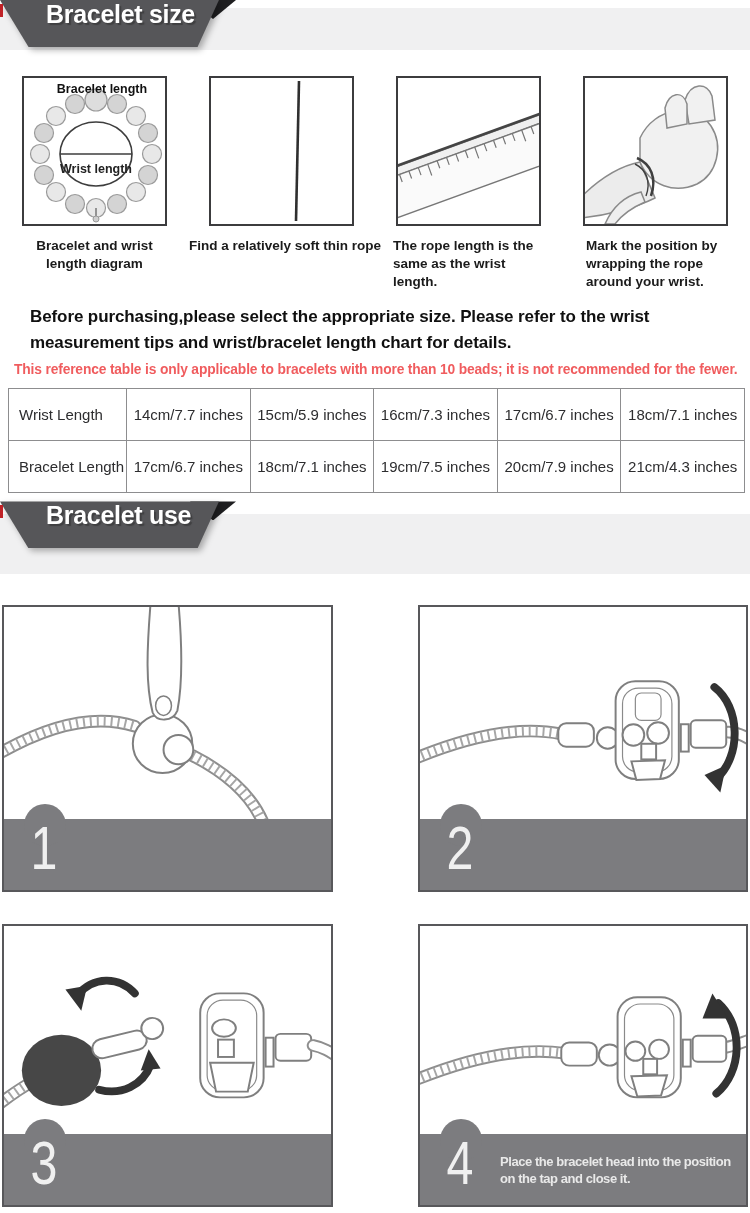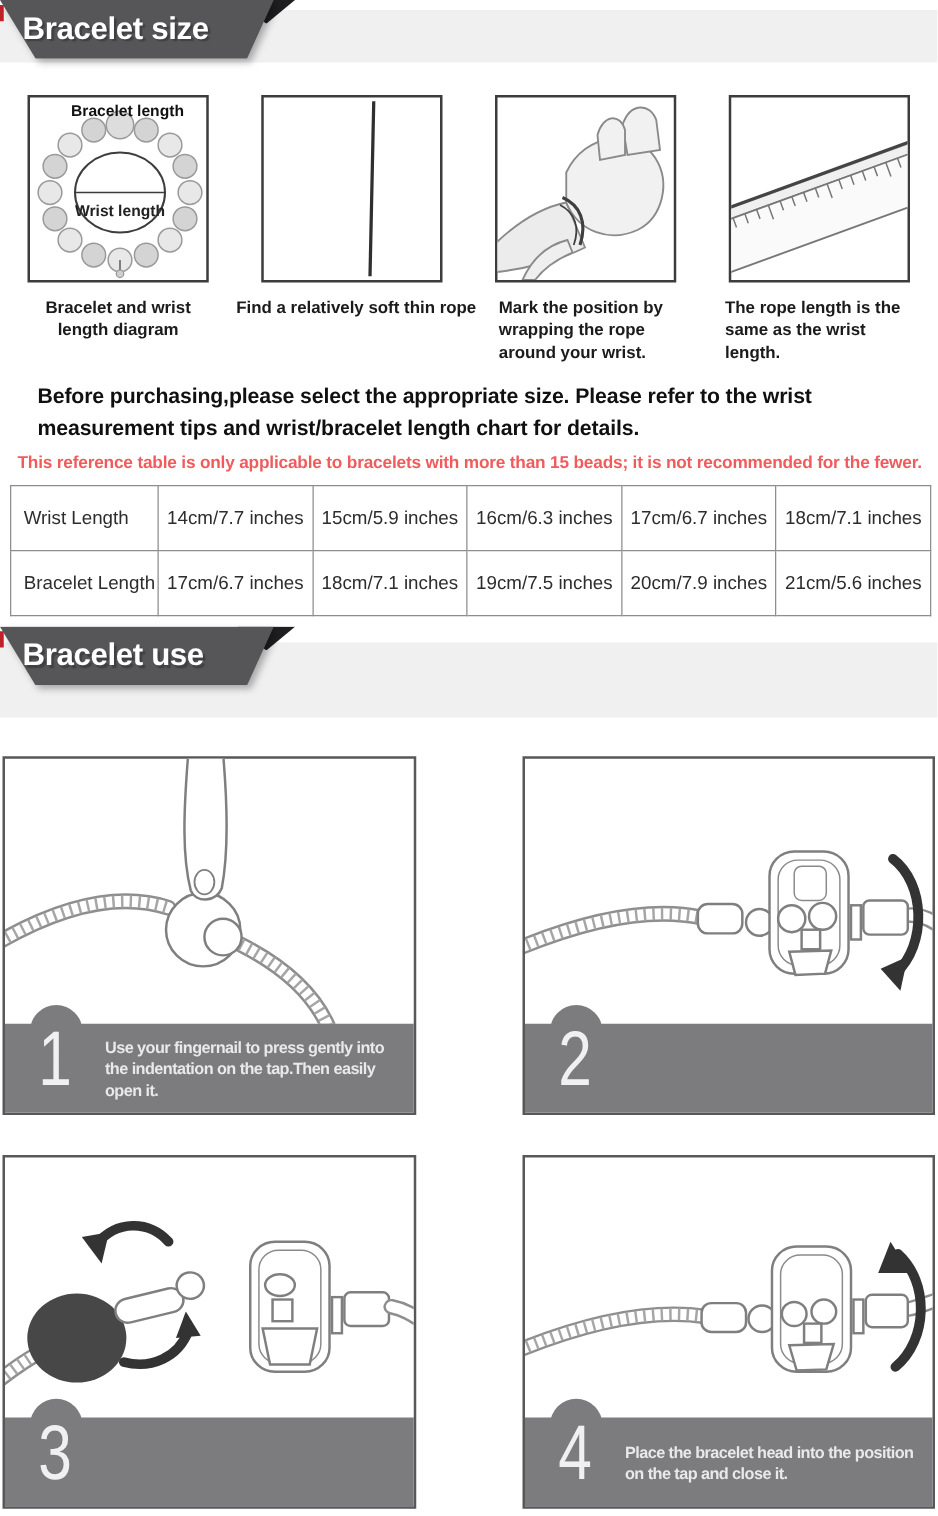--- a/index.html
+++ b/index.html
@@ -10,21 +10,21 @@
   .band1{margin-top:8px;height:42px;}
   .band2{margin-top:21px;height:60px;}
   .ribbon{position:absolute;left:0;width:238px;height:47px;}
   .band1 .ribbon{top:-8px;}
   .band2 .ribbon{top:-13px;}
   .ribbon-fold{position:absolute;left:190px;top:0;width:46px;height:19px;background:#1f1f21;
     clip-path:polygon(0 0,100% 0,50% 100%);}
   .ribbon-body-wrap{position:absolute;inset:0;filter:drop-shadow(3px 3px 3px rgba(0,0,0,0.30));}
   .ribbon-body{position:absolute;inset:0;background:#565659;
     clip-path:polygon(0 0,92% 0,83% 100%,12% 100%);
-    display:flex;align-items:center;padding-left:18px;box-sizing:border-box;}
+    display:flex;padding-left:46px;box-sizing:border-box;}
   .ribbon-text{font-size:25px;font-weight:bold;color:#ffffff;letter-spacing:-0.3px;
     text-shadow:2px 2px 1px rgba(35,35,35,0.45);}
   .ribbon-red{position:absolute;left:0;top:4px;width:3px;height:13px;background:#bf2126;z-index:3;}
 
   
   .figs{display:grid;grid-template-columns:repeat(4,187px);padding:0 1px;margin-top:26px;}
   .fig-box{width:145px;height:150px;border:2px solid #3c3c3e;box-sizing:border-box;background:#fff;margin:0 auto;}
   .fig-box svg{display:block;}
   .fig-cap{font-size:13.5px;font-weight:bold;color:#1b1b1b;line-height:1.32;margin-top:11px;}
   .cap-c1{text-align:center;width:150px;margin:11px auto 12px;}
@@ -119,75 +119,75 @@
       <svg width="141" height="146" viewBox="0 0 141 146">
         <line x1="88" y1="3" x2="85" y2="143" stroke="#2f2f2f" stroke-width="2.6"></line>
       </svg>
     </div>
     <div class="fig-cap cap-c2">Find a relatively soft thin rope</div>
   </div>
 
   <div>
     <div class="fig-box">
       <svg width="141" height="146" viewBox="0 0 141 146">
+        <g transform="rotate(-20 70 80)">
+          <rect x="-30" y="64" width="212" height="8" fill="#f0f0f0" stroke="#777" stroke-width="1"></rect>
+          <rect x="-30" y="72" width="212" height="40" fill="#fafafa" stroke="#777" stroke-width="1.5"></rect>
+          <line x1="-30" y1="63" x2="182" y2="63" stroke="#444" stroke-width="2.5"></line>
+          <path d="M-20 72v10M-10 72v8M0 72v8M10 72v8M20 72v8M30 72v12M40 72v8M50 72v8M60 72v8M70 72v8M80 72v12M90 72v8M100 72v8M110 72v8M120 72v8M130 72v12M140 72v8M150 72v8M160 72v8M170 72v8" stroke="#777" stroke-width="1.2" fill="none"></path>
+        </g>
+      </svg>
+    </div>
+    <div class="fig-cap cap-c4">The rope length is the same as the wrist length.</div>
+  </div>
+
+  <div>
+    <div class="fig-box">
+      <svg width="141" height="146" viewBox="0 0 141 146">
         <path d="M -5 120 C 15 100, 35 88, 55 84 L 70 120 C 50 130, 20 138, -5 140 Z" fill="#ececec" stroke="#8a8a8a" stroke-width="1.5"></path>
         <path d="M 55 60 C 70 28, 110 24, 126 48 C 139 68, 132 96, 112 106 C 90 116, 65 108, 55 84 Z" fill="#f1f1f1" stroke="#8a8a8a" stroke-width="1.5"></path>
         <path d="M 100 22 C 106 4, 122 4, 127 18 L 130 42 L 104 46 Z" fill="#f1f1f1" stroke="#8a8a8a" stroke-width="1.5"></path>
         <path d="M 80 30 C 84 14, 98 12, 102 26 L 102 46 L 82 50 Z" fill="#f1f1f1" stroke="#8a8a8a" stroke-width="1.5"></path>
         <path d="M 52 80 C 66 86, 72 100, 66 118" fill="none" stroke="#3f3f3f" stroke-width="2.5"></path>
         <path d="M 50 86 C 62 92, 66 104, 61 118" fill="none" stroke="#3f3f3f" stroke-width="1.4"></path>
         <path d="M 20 146 C 28 128, 40 118, 56 114 L 60 124 C 46 130, 36 138, 30 146 Z" fill="#efefef" stroke="#8a8a8a" stroke-width="1.5"></path>
       </svg>
     </div>
     <div class="fig-cap cap-c3">Mark the position by wrapping the rope around your wrist.</div>
   </div>
-
-  <div>
-    <div class="fig-box">
-      <svg width="141" height="146" viewBox="0 0 141 146">
-        <g transform="rotate(-20 70 80)">
-          <rect x="-30" y="64" width="212" height="8" fill="#f0f0f0" stroke="#777" stroke-width="1"></rect>
-          <rect x="-30" y="72" width="212" height="40" fill="#fafafa" stroke="#777" stroke-width="1.5"></rect>
-          <line x1="-30" y1="63" x2="182" y2="63" stroke="#444" stroke-width="2.5"></line>
-          <path d="M-20 72v10M-10 72v8M0 72v8M10 72v8M20 72v8M30 72v12M40 72v8M50 72v8M60 72v8M70 72v8M80 72v12M90 72v8M100 72v8M110 72v8M120 72v8M130 72v12M140 72v8M150 72v8M160 72v8M170 72v8" stroke="#777" stroke-width="1.2" fill="none"></path>
-        </g>
-      </svg>
-    </div>
-    <div class="fig-cap cap-c4">The rope length is the same as the wrist length.</div>
-  </div>
 </div>
 
 <div class="intro">Before purchasing,please select the appropriate size. Please refer to the wrist measurement tips and wrist/bracelet length chart for details.</div>
-<div class="note">This reference table is only applicable to bracelets with more than 15 beads; it is not recommended for the fewer.</div>
+<div class="note">This reference table is only applicable to bracelets with more than 10 beads; it is not recommended for the fewer.</div>
 
 <table class="size-table">
   <colgroup>
       <col style="width:118px">
       <col>
       <col>
       <col>
       <col>
       <col>
     </colgroup>
   <tbody>
       <tr>
     <td class="rowhead">Wrist Length</td>
     <td>14cm/7.7 inches</td>
     <td>15cm/5.9 inches</td>
-    <td>16cm/6.3 inches</td>
+    <td>16cm/7.3 inches</td>
     <td>17cm/6.7 inches</td>
     <td>18cm/7.1 inches</td>
   </tr>
   <tr>
     <td class="rowhead">Bracelet Length</td>
     <td>17cm/6.7 inches</td>
     <td>18cm/7.1 inches</td>
     <td>19cm/7.5 inches</td>
     <td>20cm/7.9 inches</td>
-    <td>21cm/5.6 inches</td>
+    <td>21cm/4.3 inches</td>
   </tr>
 </tbody>
   </table>
 
 <div class="band band2">
   <div class="ribbon">
     <div class="ribbon-fold"></div>
     <div class="ribbon-body-wrap">
       <div class="ribbon-body">
         <span class="ribbon-text">Bracelet use</span>
@@ -208,21 +208,20 @@
       <path class="rope-i" d="M 190 152 C 225 170, 250 192, 262 222"></path>
       <path class="rope-h" d="M 190 152 C 225 170, 250 192, 262 222"></path>
       <circle class="la" cx="160" cy="140" r="30"></circle>
       <circle class="la" cx="176" cy="146" r="15"></circle>
       <path class="la" d="M 148 -5 C 144 45, 143 80, 150 108 C 154 118, 170 118, 175 106 C 181 75, 179 30, 176 -5 Z"></path>
       <ellipse cx="161" cy="101" rx="8" ry="10" fill="#fff" stroke="#7f7f7f" stroke-width="1.5"></ellipse>
     </svg>
     <div class="step-bar">
       <div class="step-bump"></div>
       <div class="step-num">1</div>
-      <div class="step-text">Use your fingernail to press gently into the indentation on the tap.Then easily open it.</div>
     </div>
   </div>
 
   <div class="step-box">
     <svg class="step-art" viewBox="0 0 330 217" preserveAspectRatio="none">
       <path class="rope-o" d="M -5 155 C 55 130, 105 122, 143 130"></path>
       <path class="rope-i" d="M -5 155 C 55 130, 105 122, 143 130"></path>
       <path class="rope-h" d="M -5 155 C 55 130, 105 122, 143 130"></path>
       <path class="rope-o" d="M 312 128 C 322 128, 330 132, 340 140"></path>
       <path class="rope-i" d="M 312 128 C 322 128, 330 132, 340 140"></path>

